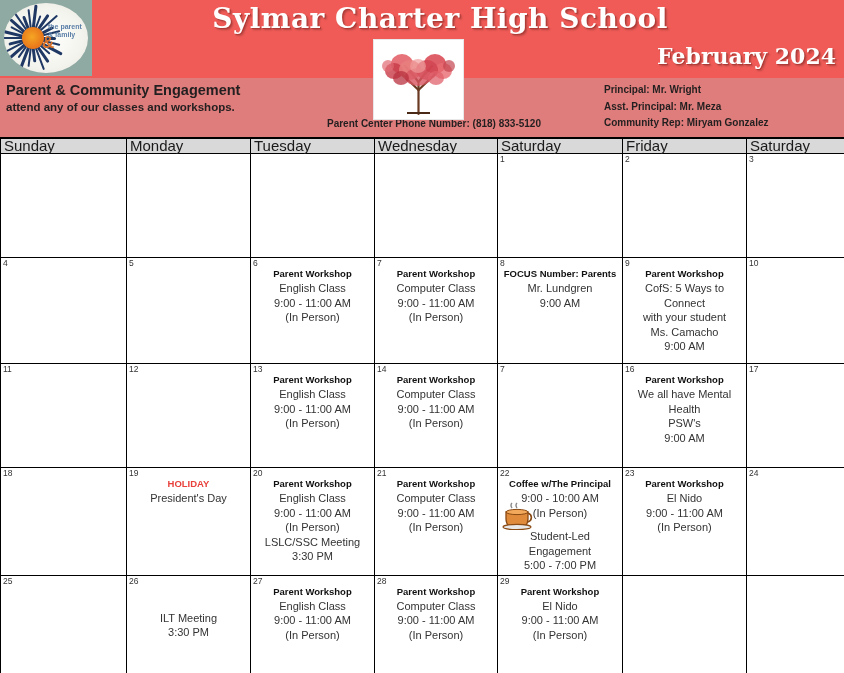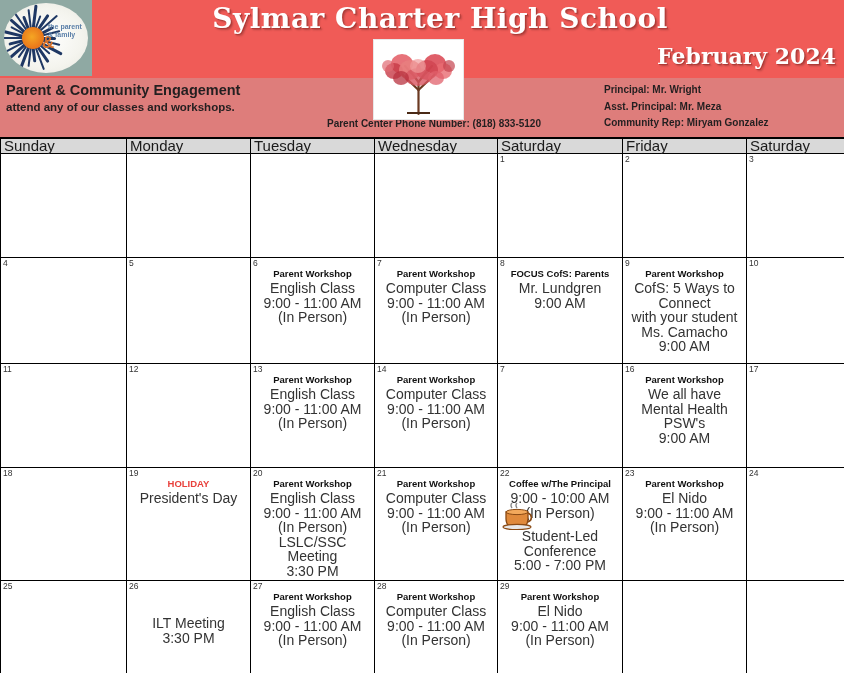--- a/index.html
+++ b/index.html
@@ -116,21 +116,21 @@
     font-size:8.5px;color:#333;line-height:11px;
   }
   .cell-body{
     padding:8px 3px 2px 3px;
     text-align:center;
   }
   .ev-title{
     font-size:9.5px;font-weight:bold;color:#111;line-height:15px;
   }
   .ev-line{
-    font-size:14px;color:#333;line-height:14.5px;
+    font-size:11px;color:#333;line-height:14.5px;
   }
   .ev-gap{height:9px;}
   .holiday{
     font-size:9.5px;font-weight:bold;color:#e8413c;line-height:15px;
   }
   .coffee{
     position:absolute;left:3px;top:34px;width:40px;height:28px;
   }
 </style>
 </head>
@@ -281,21 +281,21 @@
             <div class="cell-body">
               <div class="ev-title">Parent Workshop</div>
               <div class="ev-line">Computer Class</div>
               <div class="ev-line">9:00 - 11:00 AM</div>
               <div class="ev-line">(In Person)</div>
             </div>
           </td>
           <td class="day c4 r1">
             <div class="daynum">8</div>
             <div class="cell-body">
-              <div class="ev-title">FOCUS CofS: Parents</div>
+              <div class="ev-title">FOCUS Number: Parents</div>
               <div class="ev-line">Mr. Lundgren</div>
               <div class="ev-line">9:00 AM</div>
             </div>
           </td>
           <td class="day c5 r1">
             <div class="daynum">9</div>
             <div class="cell-body">
               <div class="ev-title">Parent Workshop</div>
               <div class="ev-line">CofS: 5 Ways to Connect</div>
               <div class="ev-line">with your student</div>
@@ -387,21 +387,21 @@
                 <path d="M5 10 h22 v7 a11 11 0 0 1 -22 0 z" fill="#e08a3c" stroke="#8a4a14" stroke-width="1.3"></path>
                 <path d="M27 11 a6 5 0 0 1 0 9" fill="none" stroke="#8a4a14" stroke-width="1.6"></path>
                 <ellipse cx="16" cy="10" rx="11" ry="2.6" fill="#f3a95c" stroke="#8a4a14" stroke-width="1"></ellipse>
                 <ellipse cx="16" cy="25" rx="14" ry="2.6" fill="#e8e8e8" stroke="#8a4a14" stroke-width="1.1"></ellipse>
               </svg></div>
             <div class="cell-body">
               <div class="ev-title">Coffee w/The Principal</div>
               <div class="ev-line">9:00 - 10:00 AM</div>
               <div class="ev-line">(In Person)</div>
               <div class="ev-gap"></div>
-              <div class="ev-line">Student-Led Conference</div>
+              <div class="ev-line">Student-Led Engagement</div>
               <div class="ev-line">5:00 - 7:00 PM</div>
             </div>
           </td>
           <td class="day c5">
             <div class="daynum">23</div>
             <div class="cell-body">
               <div class="ev-title">Parent Workshop</div>
               <div class="ev-line">El Nido</div>
               <div class="ev-line">9:00 - 11:00 AM</div>
               <div class="ev-line">(In Person)</div>

